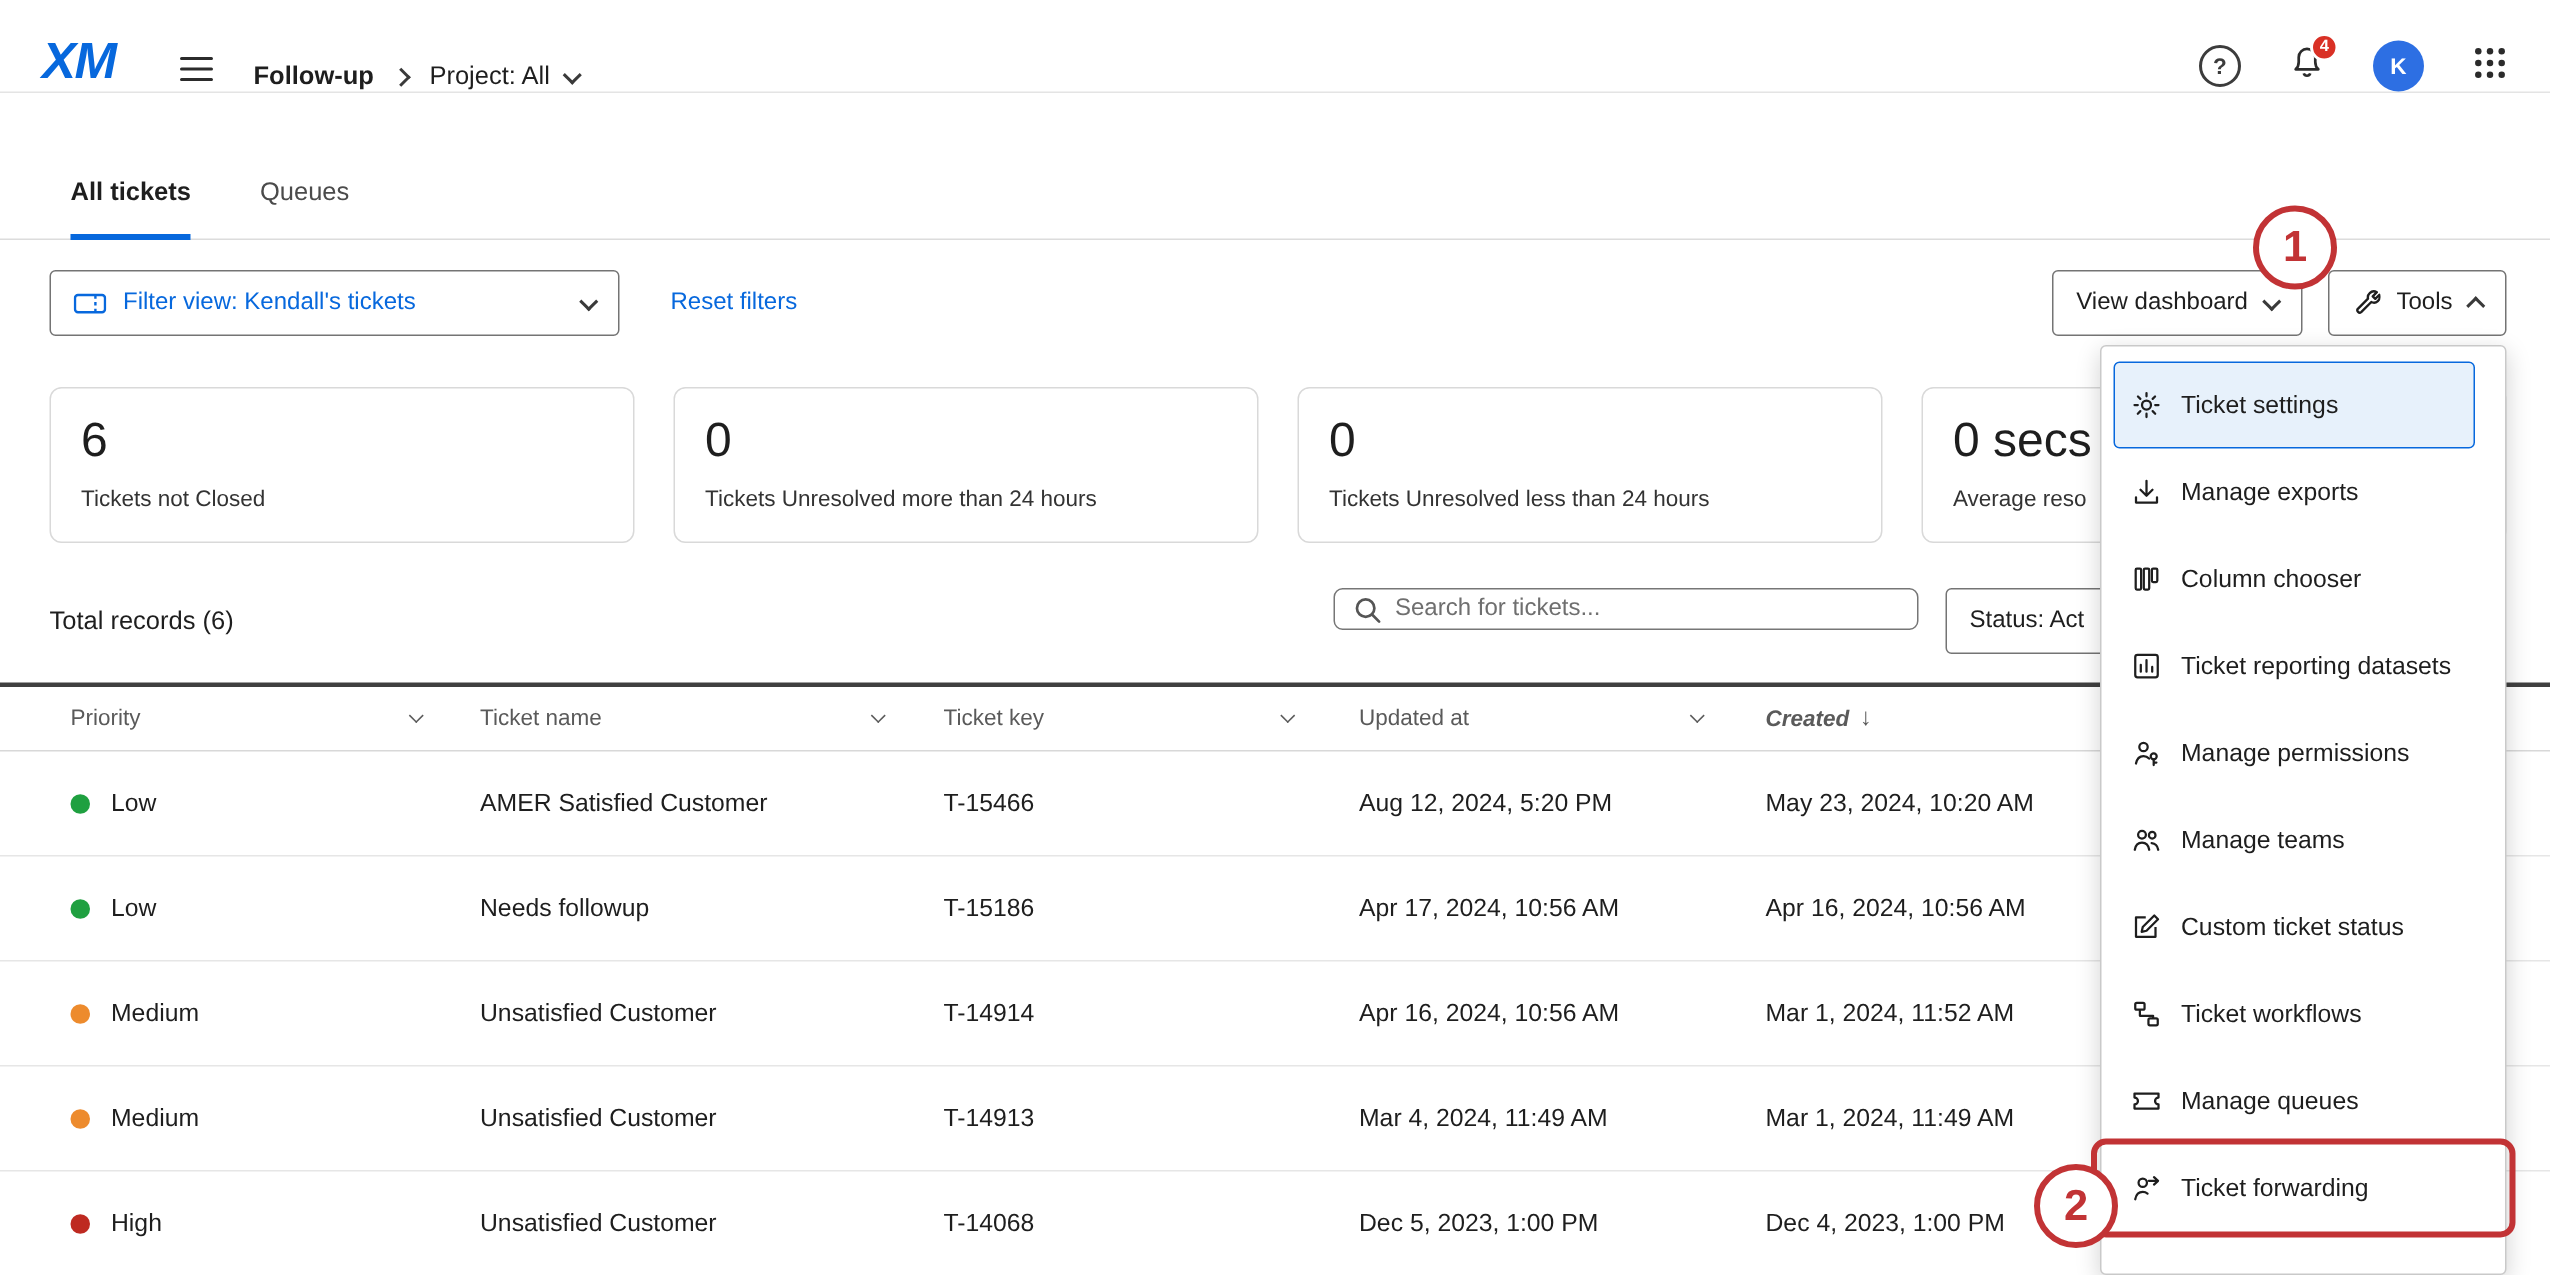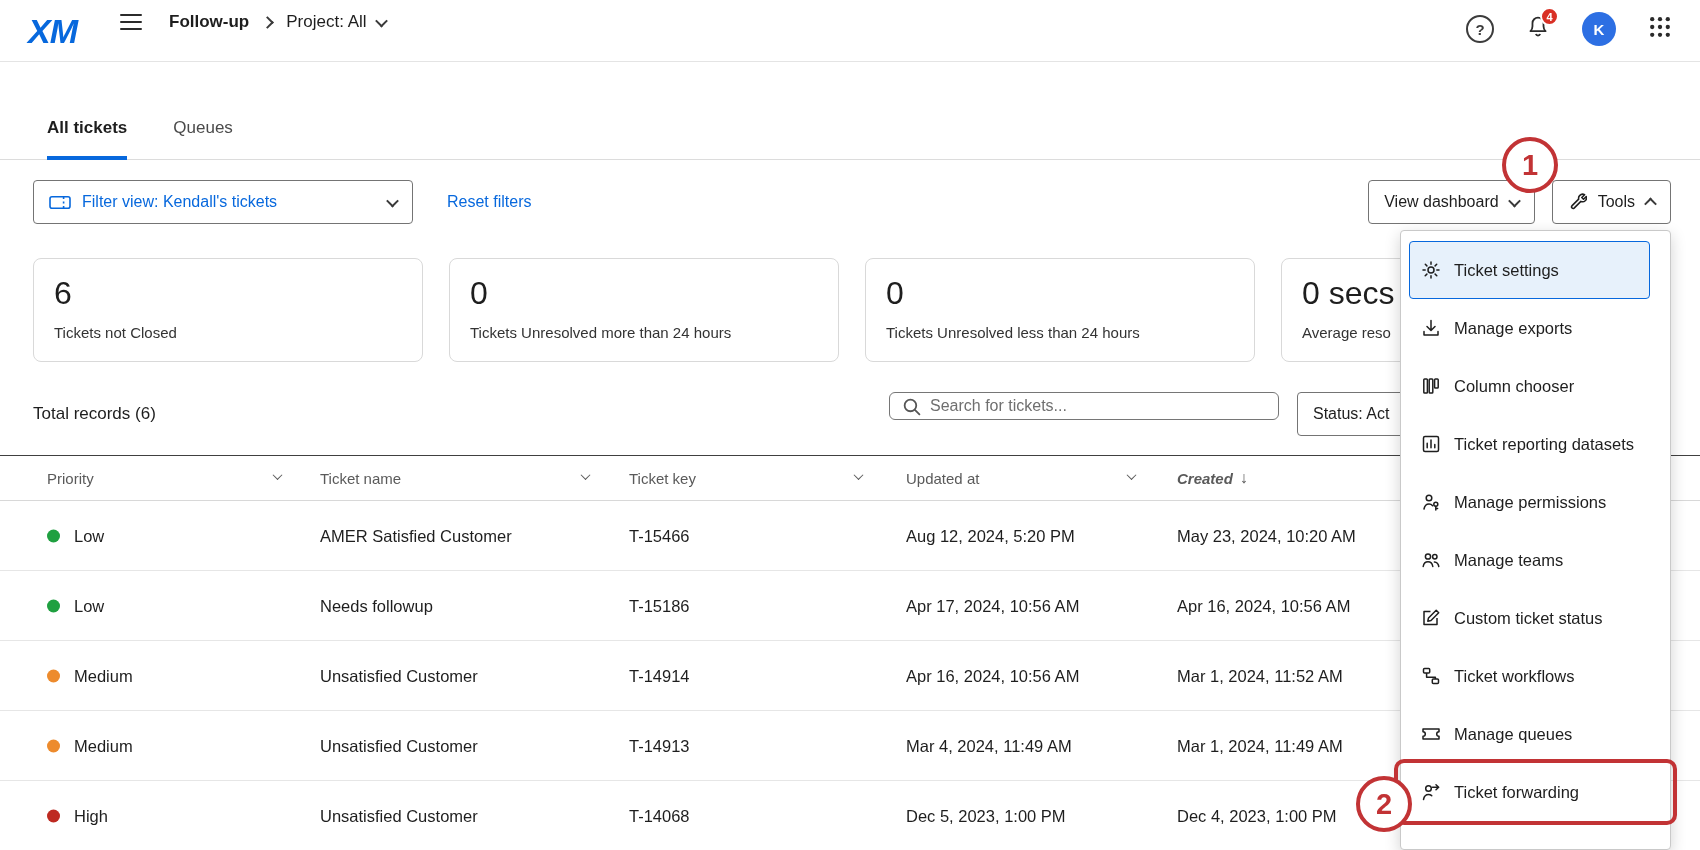--- a/index.html
+++ b/index.html
@@ -4,21 +4,21 @@
 <style>
   * { margin:0; padding:0; box-sizing:border-box; }
   html,body { width:1700px; height:850px; }
   body {
     position:relative; overflow:hidden; background:#fff; color:#1e1e1e;
     font-family:"Liberation Sans", sans-serif;
   }
   
   .topbar {
     position:absolute; top:0; left:0; right:0; height:62px;
-    display:flex; align-items:flex-start; padding:12px 28px;
+    display:flex; align-items:flex-end; padding:0 28px;
     border-bottom:1px solid #e4e4e4; background:#fff; z-index:20;
   }
   .logo { font-size:34px; font-weight:800; font-style:italic; color:#0768DD; letter-spacing:-1px; }
   .hamburger { margin-left:42px; cursor:pointer; }
   .crumbs { margin-left:26px; display:flex; align-items:center; gap:14px; font-size:17px; }
   .crumb-section { font-weight:700; }
   .crumb-project { display:flex; align-items:center; gap:10px; cursor:pointer; }
   .topbar .spacer { flex:1; }
   .top-icons { display:flex; align-items:center; gap:32px; }
   .help-circle {
@@ -79,21 +79,21 @@
     position:absolute; top:392px; left:889px; width:390px; height:28px;
     border:1px solid #767676; border-radius:6px; display:flex; align-items:center;
     gap:9px; padding:0 12px; background:#fff;
   }
   .search-box input { border:none; outline:none; flex:1; font-size:16px; font-family:inherit; color:#1e1e1e; }
   .search-box input::placeholder { color:#6f6f6f; }
   .status-btn { position:absolute; top:392px; left:1297px; width:230px; }
   
   .thead {
     position:absolute; top:455px; left:0; width:1700px; height:46px;
-    border-top:1px solid #404040; border-bottom:1px solid #d8d8d8;
+    border-top:3px solid #404040; border-bottom:1px solid #d8d8d8;
   }
   .thead span.hlabel { position:absolute; top:50%; transform:translateY(-50%); font-size:15px; color:#5a5a5a; }
   .thead .chev.small { position:absolute; top:17px; }
   .col-priority { left:47px; } .col-name { left:320px; } .col-key { left:629px; }
   .col-updated { left:906px; } .col-created { left:1177px; }
   .hc1{left:274px;} .hc2{left:582px;} .hc3{left:855px;} .hc4{left:1128px;}
   .hlabel.created { color:#1e1e1e; font-weight:700; display:flex; align-items:center; gap:7px;font-style:italic; }
   .sort-arrow { font-size:16px; font-weight:400; }
   .tbody { position:absolute; top:501px; left:0; width:1700px; }
   .trow { position:relative; height:70px; border-bottom:1px solid #e6e6e6; cursor:pointer; }

